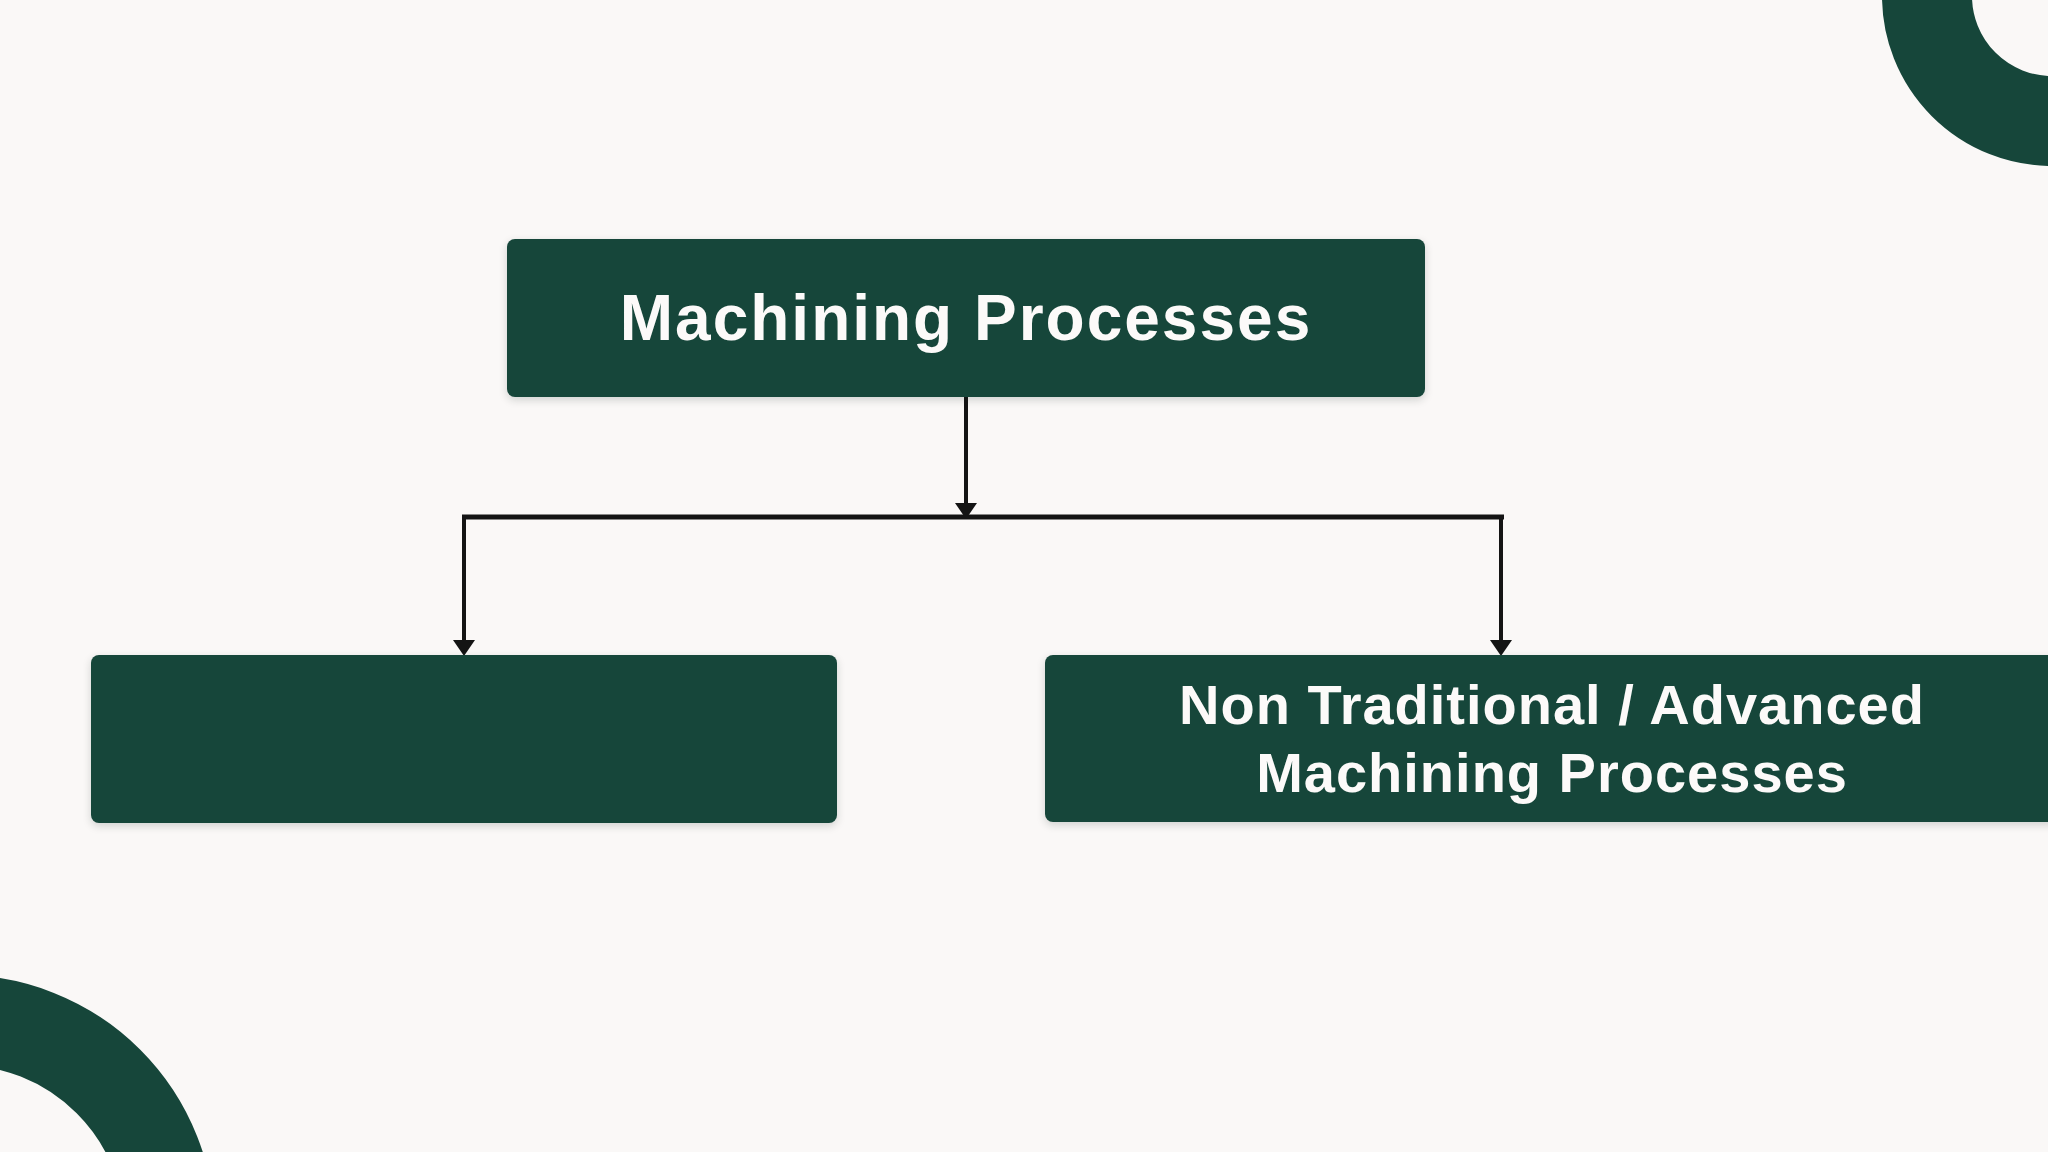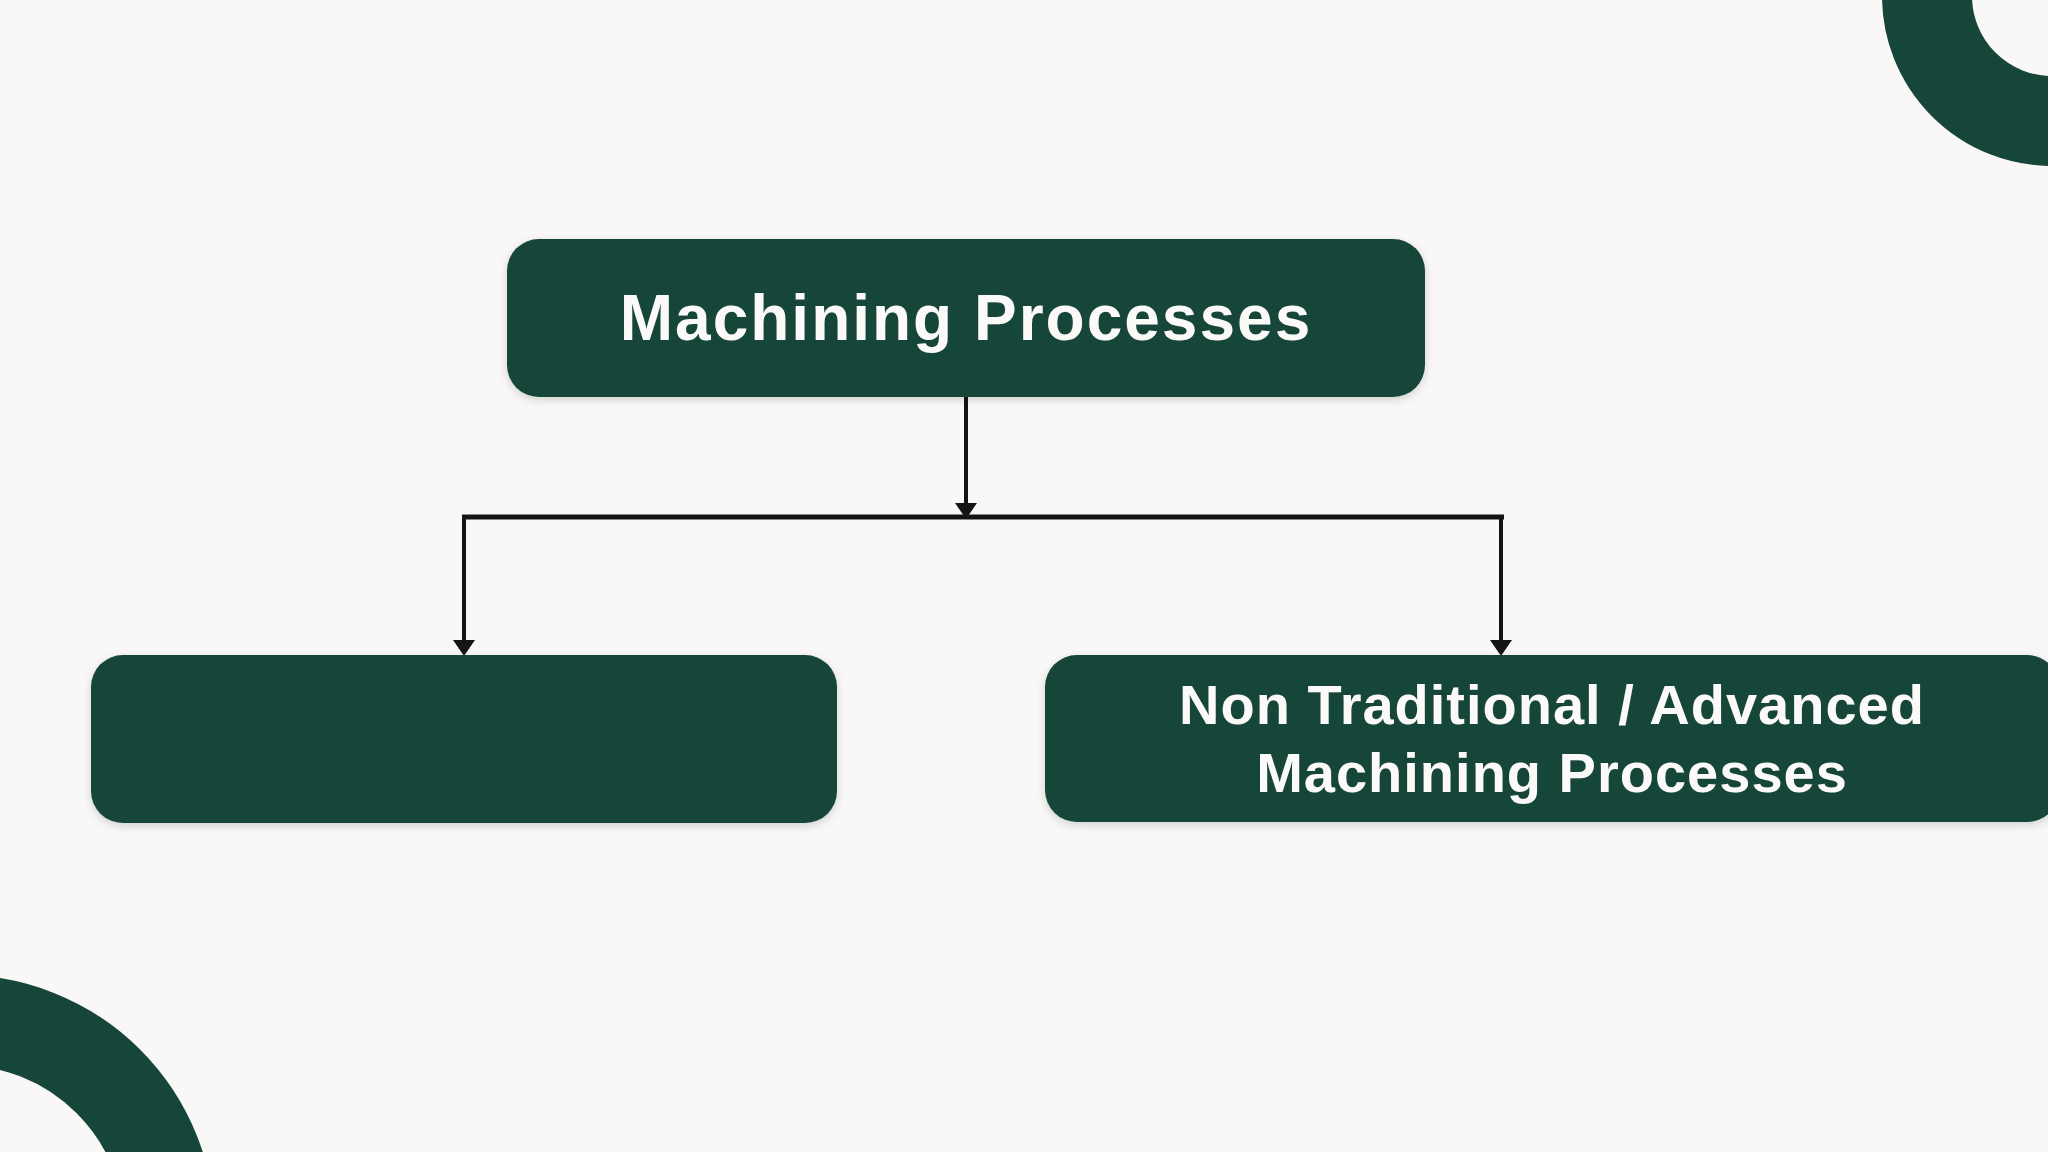--- a/index.html
+++ b/index.html
@@ -13,21 +13,21 @@
     height: 1152px;
     overflow: hidden;
     background: #FAF8F7;
     font-family: "Liberation Sans", sans-serif;
   }
 
   
   .node {
     position: absolute;
     background: #16463A;
-    border-radius: 32px;
+    border-radius: 8px;
     color: #FCFAF9;
     display: flex;
     flex-direction: column;
     align-items: center;
     justify-content: center;
     text-align: center;
     font-weight: 700;
     box-shadow: 0 3px 8px rgba(20, 40, 35, 0.18);
   }
   .node .line {

